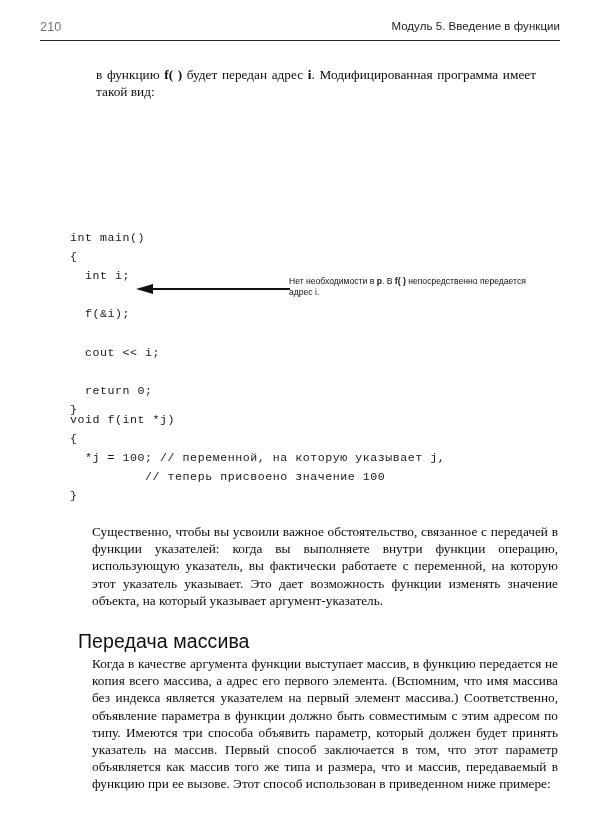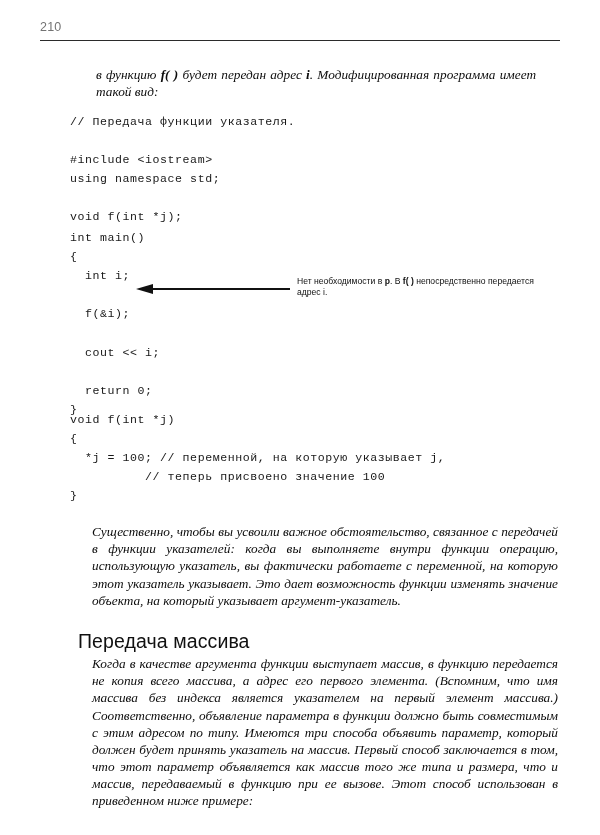--- a/index.html
+++ b/index.html
@@ -55,21 +55,20 @@
     background: #2b2b2b;
   }
 
   
   .para {
     position: absolute;
     font-size: 13.3px;
     line-height: 17.1px;
     text-align: justify;
     color: #0c0c0c;
-    font-style: italic;
     -webkit-font-smoothing: none;
   }
   .para b { font-weight: bold; }
 
   .para-intro {
     left: 96px;
     top: 53px;
     width: 440px;
   }
 
@@ -103,21 +102,20 @@
   
   .callout {
     position: absolute;
     left: 289px;
     top: 276px;
     width: 240px;
     font-family: "Liberation Sans", "DejaVu Sans", sans-serif;
     font-size: 8.6px;
     line-height: 11.2px;
     color: #111111;
-    margin-left: 8px;
   }
   .callout b { font-weight: bold; }
 
   .arrow {
     position: absolute;
     left: 136px;
     top: 283px;
     width: 154px;
     height: 12px;
     pointer-events: none;
@@ -136,31 +134,26 @@
     margin: 8px;
   }
 </style>
 </head>
 <body>
 
 <div class="page">
 
   <div class="header">
     <span class="header-page-number">210</span>
+    <span class="header-title">Модуль 5. Введение в функции</span>
   </div>
   <div class="header-rule"></div>
 
   <p class="para para-intro"><span>в функцию </span><b>f( )</b><span> будет передан адрес </span><b>i</b><span>. Модифицированная программа имеет такой вид:</span></p>
 
-  <pre class="code code-block-1">// Передача функции указателя.
-
-#include &lt;iostream&gt;
-using namespace std;
-
-void f(int *j);</pre>
 
   <pre class="code code-block-2">int main()
 {
   int i;
 
   f(&amp;i);
 
   cout &lt;&lt; i;
 
   return 0;

